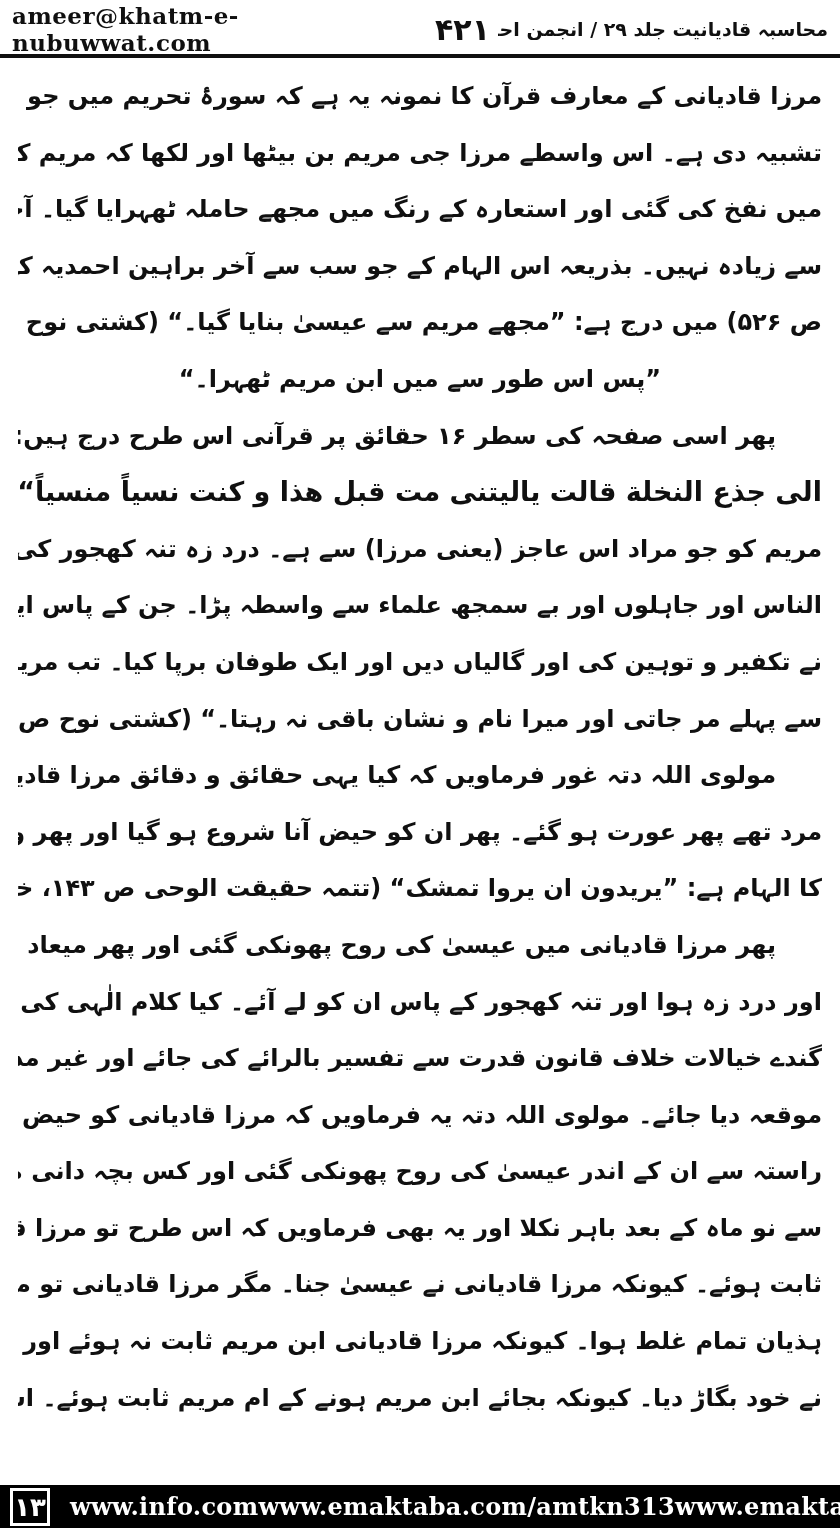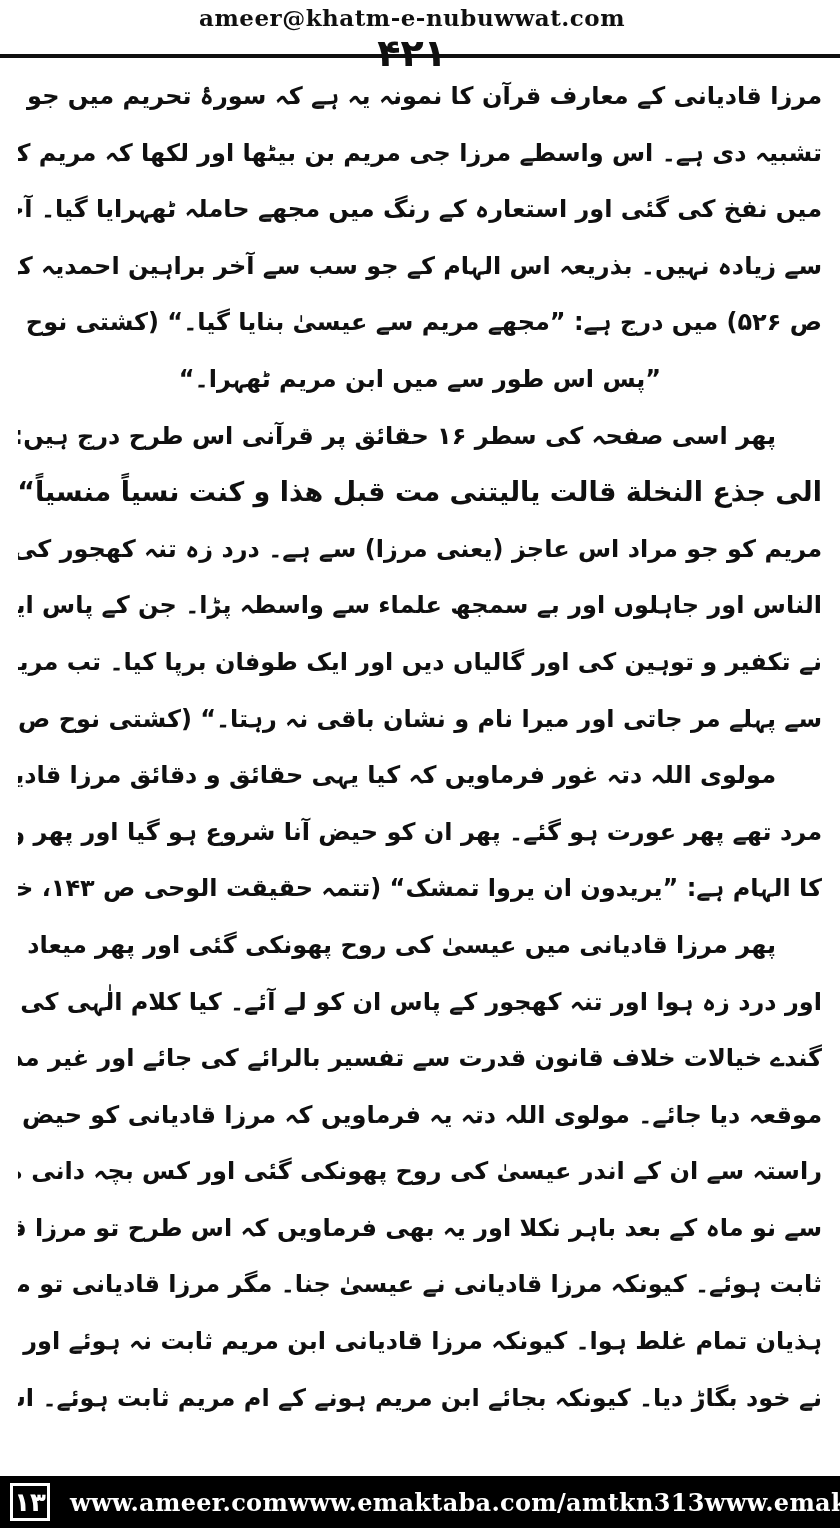--- a/index.html
+++ b/index.html
@@ -12,34 +12,33 @@
     overflow: hidden;
     font-family: "DejaVu Sans", sans-serif;
     color: #101010;
   }
   
   .header {
     display: flex;
     align-items: center;
     justify-content: space-between;
     height: 58px;
-    padding: 4px 28px 0 12px;
+    padding: 4px 12px 0 12px;
     border-bottom: 4px solid #101010;
     box-sizing: border-box;
-    flex-direction: column;
   }
   .header .email {
     font-family: "DejaVu Serif", serif;
     font-weight: bold;
     font-size: 23px;
     letter-spacing: 0.5px;
     direction: ltr;
   }
   .header .page-num {
-    font-size: 38px;
+    font-size: 30px;
     font-weight: bold;
     direction: rtl;
     padding: 0 8px;
   }
   .header .title {
     direction: rtl;
     font-weight: bold;
     font-size: 19px;
     text-align: right;
     max-width: 330px;
@@ -68,21 +67,21 @@
     text-align-last: center;
   }
   .line.indent { padding-right: 46px; }
   .line.quran  { font-size: 27px; }
   
   .footer {
     position: absolute;
     left: 0;
     right: 0;
     bottom: 12px;
-    height: 52px;
+    height: 43px;
     background: #000000;
     color: #ffffff;
     display: flex;
     align-items: center;
     gap: 20px;
     padding: 0 10px;
     box-sizing: border-box;
   }
   .footer-page-box {
     min-width: 40px;
@@ -143,19 +142,19 @@
       <div class="line">راستہ سے ان کے اندر عیسیٰ کی روح پھونکی گئی اور کس بچہ دانی میں بچہ پرورش پاتا تھا اور کس راستہ</div>
       <div class="line">سے نو ماہ کے بعد باہر نکلا اور یہ بھی فرماویں کہ اس طرح تو مرزا قادیانی حضرت عیسیٰ علیہ السلام کی ماں</div>
       <div class="line">ثابت ہوئے۔ کیونکہ مرزا قادیانی نے عیسیٰ جنا۔ مگر مرزا قادیانی تو مرد تھے۔ یہ خیالی پلاؤ اور</div>
       <div class="line">ہذیان تمام غلط ہوا۔ کیونکہ مرزا قادیانی ابن مریم ثابت نہ ہوئے اور اپنا تمام کھیل مرزا قادیانی</div>
       <div class="line">نے خود بگاڑ دیا۔ کیونکہ بجائے ابن مریم ہونے کے ام مریم ثابت ہوئے۔ اس قسم کے حقائق</div>
     </main>
 
   <footer class="footer">
     <span class="footer-page-box">۱۳</span>
     <span class="footer-links">
-      <span>www.ameer.com</span>
+      <span>www.info.com</span>
       <span>www.emaktaba.com/amtkn313</span>
       <span>www.emaktaba.info</span>
     </span>
   </footer>
 
 </div>
 
 </body></html>

